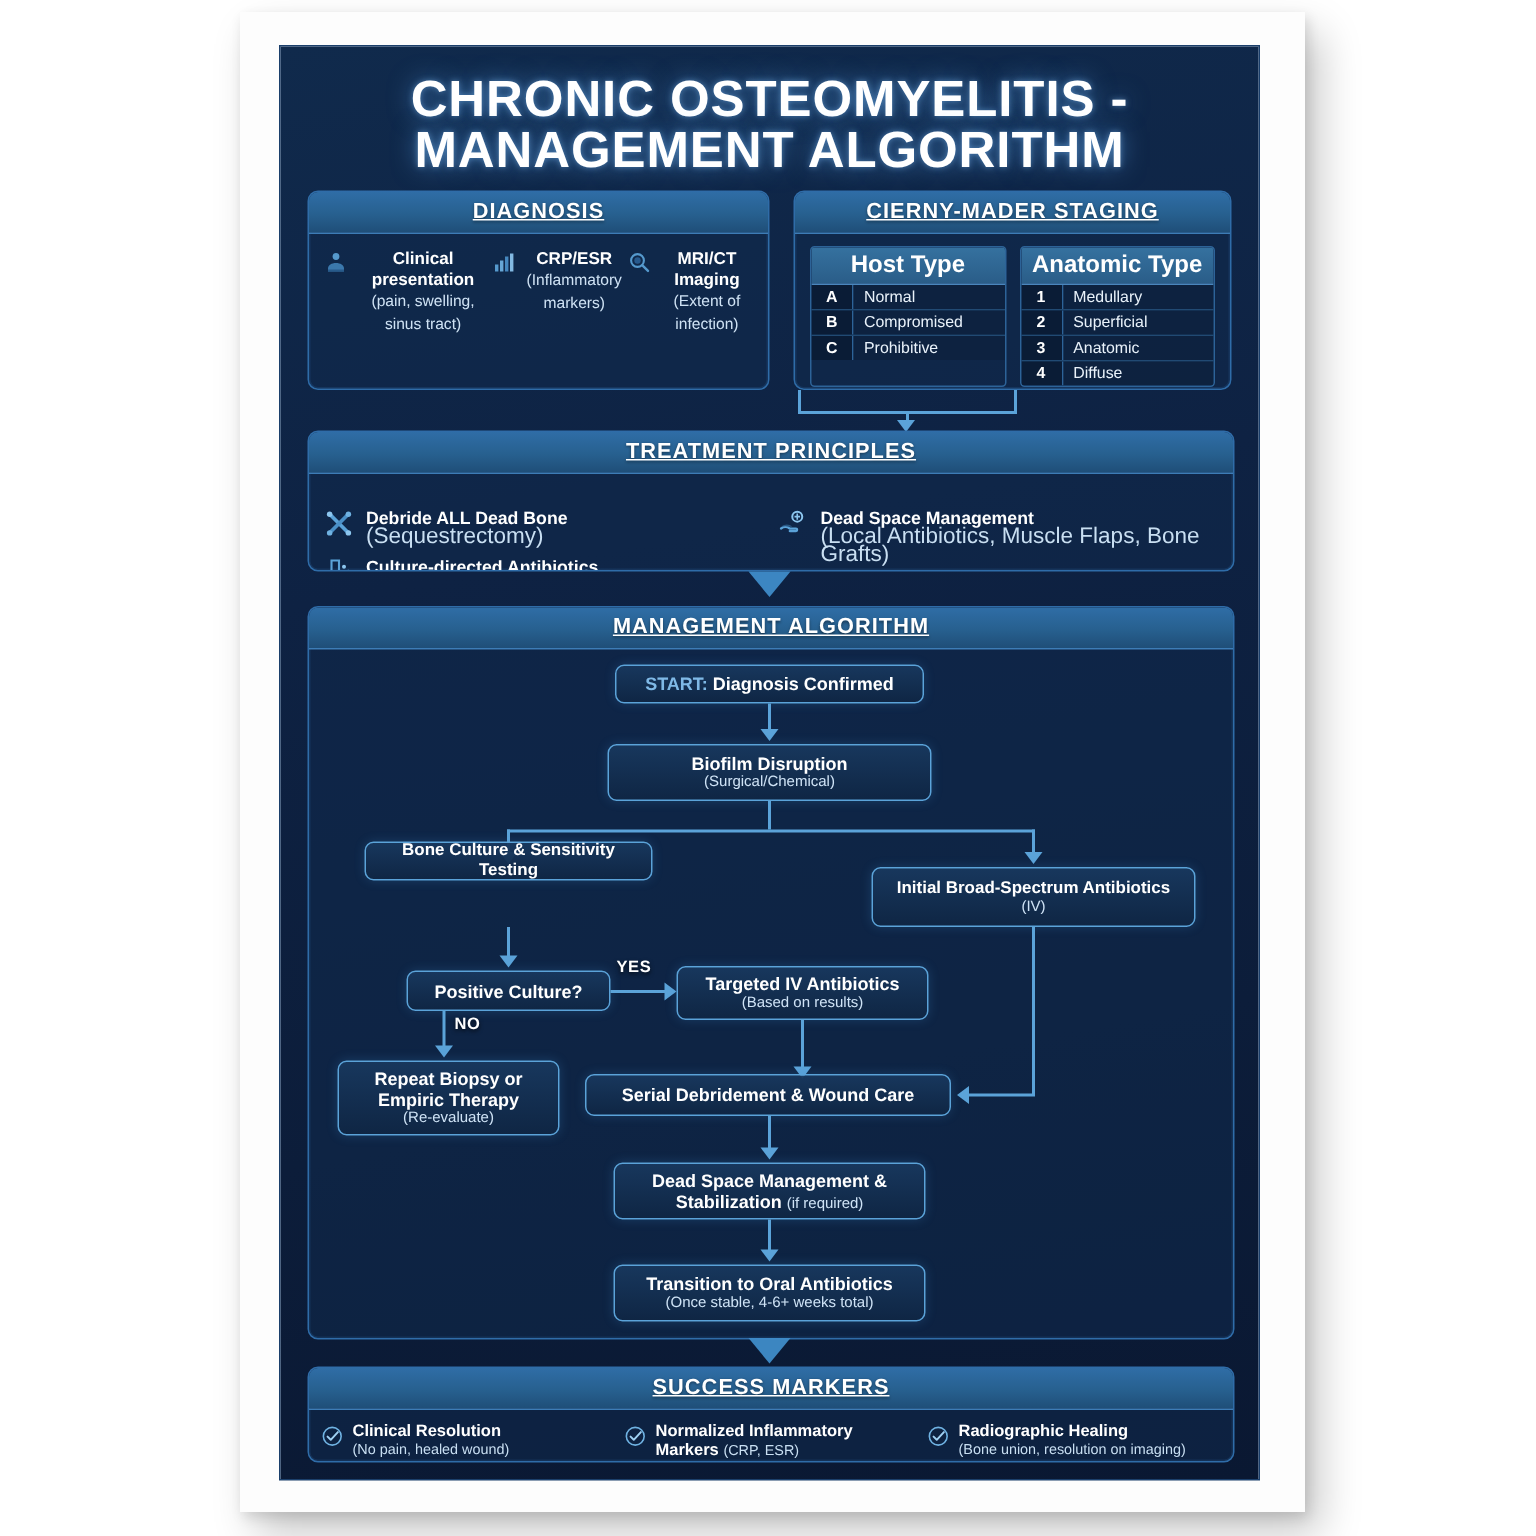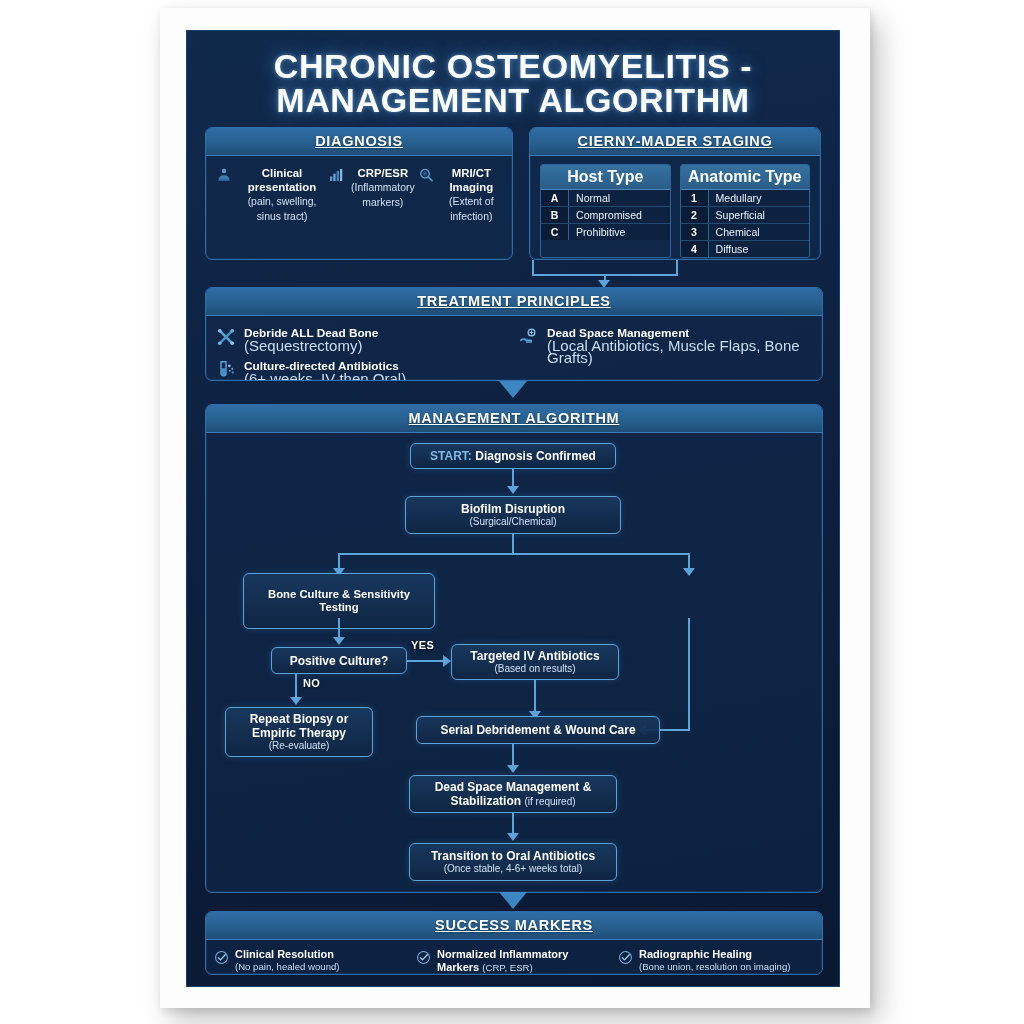--- a/index.html
+++ b/index.html
@@ -80,21 +80,21 @@
     font-size:10.6px;padding:2px 0;background:rgba(10,26,48,.75);
     border-right:1px solid #2d6398;
   }
   .cm-v{
     flex:1;color:#e9f2fa;font-size:10.6px;padding:2px 0 2px 7px;
     background:rgba(12,31,56,.55);
   }
 
   
   .tp{position:absolute;left:18px;top:256px;width:616px;height:92px;}
-  .tp-grid{display:flex;gap:10px;padding-top:2px;}
+  .tp-grid{display:flex;gap:10px;padding-top:2px;margin-top:12px;}
   .tp-col{flex:1;display:flex;flex-direction:column;gap:7px;}
   .tp-item{display:flex;align-items:flex-start;gap:8px;}
   .tp-ico{width:20px;height:20px;flex:0 0 20px;margin-top:1px;}
   .tp-t{color:#ffffff;font-weight:bold;font-size:11.8px;line-height:14px;}
   .tp-s{color:#c9dff2;font-size:15px;line-height:12px;}
 
   
   .ma{position:absolute;left:18px;top:373px;width:616px;height:487px;}
   .flow{position:relative;width:100%;height:452px;}
 
@@ -229,21 +229,21 @@
               <div class="cm-row">
                 <div class="cm-k">1</div>
                 <div class="cm-v">Medullary</div>
               </div>
               <div class="cm-row">
                 <div class="cm-k">2</div>
                 <div class="cm-v">Superficial</div>
               </div>
               <div class="cm-row">
                 <div class="cm-k">3</div>
-                <div class="cm-v">Chemical</div>
+                <div class="cm-v">Anatomic</div>
               </div>
               <div class="cm-row">
                 <div class="cm-k">4</div>
                 <div class="cm-v">Diffuse</div>
               </div>
             </div>
 
           </div>
         </div>
       </div>
@@ -331,24 +331,28 @@
             <div class="n2">(Surgical/Chemical)</div>
           </div>
 
           <div class="conn" style="left:298px;top:95px;width:2px;height:19px;"></div>
           <div class="conn" style="left:124px;top:114px;width:352px;height:2px;"></div>
           <div class="conn" style="left:124px;top:114px;width:2px;height:17px;"></div>
           <div class="conn" style="left:474px;top:114px;width:2px;height:17px;"></div>
           <div class="arrow" style="left:119px;top:129px;"></div>
           <div class="arrow" style="left:469px;top:129px;"></div>
 
-          <div class="node small" style="left:29px;top:134px;width:192px;height:56px;justify-content:center;">
+          <div class="node small" style="left:29px;top:122px;width:192px;height:26px;justify-content:center;">
             <div class="n1">Bone Culture &amp; Sensitivity Testing</div>
           </div>
 
+          <div class="node small" style="left:367px;top:139px;width:216px;height:40px;">
+            <div class="n1">Initial Broad-Spectrum Antibiotics</div>
+            <div class="n2">(IV)</div>
+          </div>
 
           <div class="conn" style="left:124px;top:179px;width:2px;height:23px;"></div>
           <div class="arrow" style="left:119px;top:198px;"></div>
 
           <div class="node" style="left:57px;top:208px;width:136px;height:27px;">
             <div class="n1">Positive Culture?</div>
           </div>
 
           <div class="conn" style="left:193px;top:221px;width:39px;height:2px;"></div>
           <div class="arrow right" style="left:229px;top:216px;"></div>
@@ -368,21 +372,21 @@
             <div class="n2">(Re-evaluate)</div>
           </div>
 
           <div class="conn" style="left:320px;top:241px;width:2px;height:35px;"></div>
           <div class="arrow" style="left:315px;top:272px;"></div>
 
           <div class="conn" style="left:474px;top:179px;width:2px;height:112px;"></div>
           <div class="conn" style="left:432px;top:290px;width:44px;height:2px;"></div>
           <div class="arrow left" style="left:424px;top:285px;"></div>
 
-          <div class="node" style="left:202px;top:277px;width:244px;height:28px;">
+          <div class="node" style="left:176px;top:277px;width:244px;height:28px;">
             <div class="n1">Serial Debridement &amp; Wound Care</div>
           </div>
 
           <div class="conn" style="left:298px;top:305px;width:2px;height:25px;"></div>
           <div class="arrow" style="left:293px;top:326px;"></div>
 
           <div class="node" style="left:195px;top:336px;width:208px;height:38px;">
             <div class="n1">Dead Space Management &amp;</div>
             <div class="n1">
               <span>Stabilization</span>

